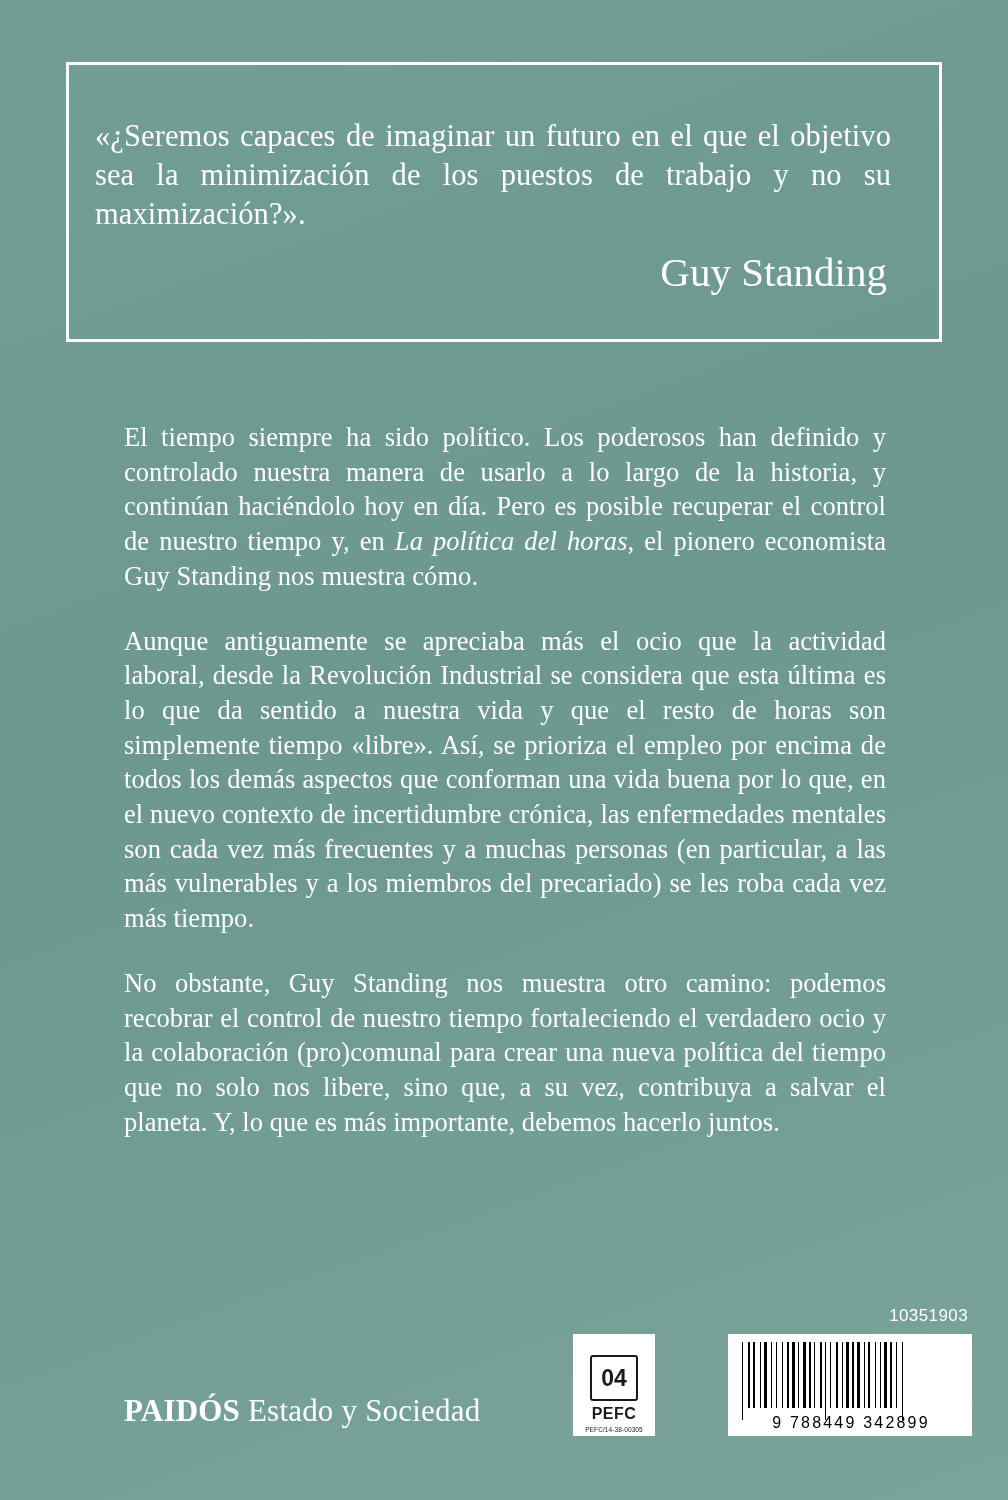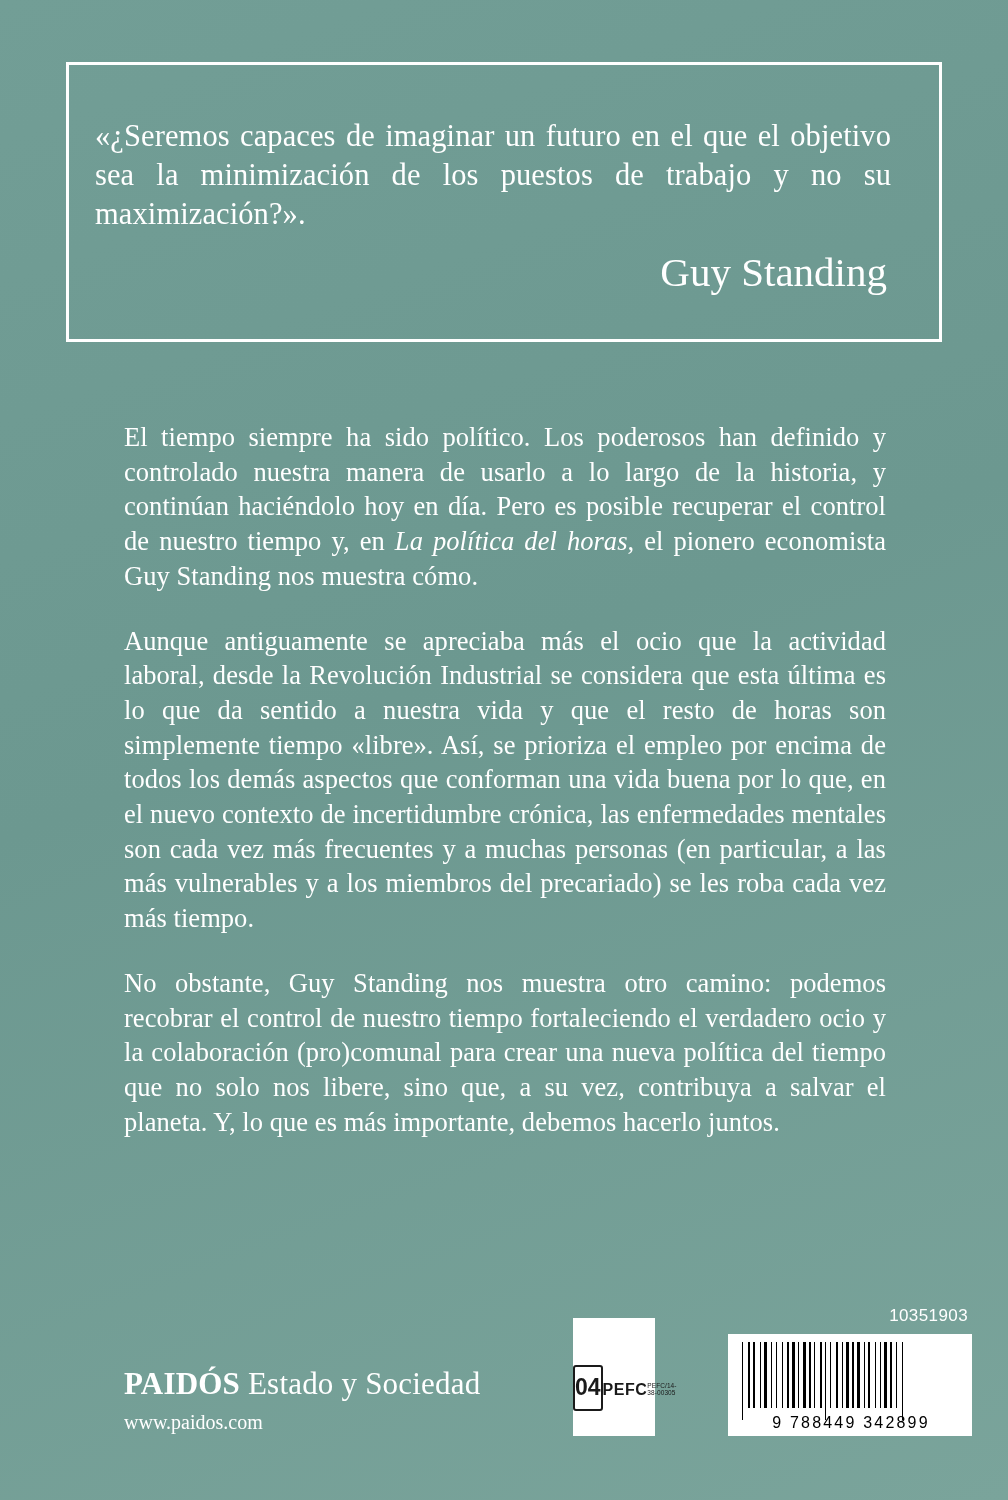--- a/index.html
+++ b/index.html
@@ -98,26 +98,26 @@
     line-height: 1.33;
     white-space: nowrap;
   }
 
   
   .pefc {
     position: absolute;
     left: 573px;
     bottom: 64px;
     width: 82px;
-    height: 118px;
+    height: 102px;
     background: #ffffff;
     color: #1a1a1a;
     box-sizing: border-box;
     display: flex;
-    flex-direction: row;
+    flex-direction: column;
     align-items: center;
     justify-content: flex-start;
     padding-top: 21px;
   }
   .pefc-mark {
     width: 44px;
     height: 42px;
     border: 2px solid #1a1a1a;
     border-radius: 3px;
     position: relative;
@@ -207,21 +207,20 @@
   <div class="body-copy">
     <p><span>El tiempo siempre ha sido político. Los poderosos han definido y controlado nuestra manera de usarlo a lo largo de la historia, y continúan haciéndolo hoy en día. Pero es posible recuperar el control de nuestro tiempo y, en </span><em>La política del horas</em><span>, el pionero economista Guy Standing nos muestra cómo.</span></p>
     <p>Aunque antiguamente se apreciaba más el ocio que la actividad laboral, desde la Revolución Industrial se considera que esta última es lo que da sentido a nuestra vida y que el resto de horas son simplemente tiempo «libre». Así, se prioriza el empleo por encima de todos los demás aspectos que conforman una vida buena por lo que, en el nuevo contexto de incertidumbre crónica, las enfermedades mentales son cada vez más frecuentes y a muchas personas (en particular, a las más vulnerables y a los miembros del precariado) se les roba cada vez más tiempo.</p>
     <p>No obstante, Guy Standing nos muestra otro camino: podemos recobrar el control de nuestro tiempo fortaleciendo el verdadero ocio y la colaboración (pro)comunal para crear una nueva política del tiempo que no solo nos libere, sino que, a su vez, contribuya a salvar el planeta. Y, lo que es más importante, debemos hacerlo juntos.</p>
   </div>
 
   <div class="footer">
 
     <div class="imprint">
       <div class="imprint-name"><b>PAIDÓS</b><span> Estado y Sociedad</span></div>
-      <div class="imprint-url">www.paidos.com</div>
     </div>
 
     <div class="pefc">
       <div class="pefc-mark">04</div>
       <div class="pefc-label">PEFC</div>
       <div class="pefc-code">PEFC/14-38-00305</div>
     </div>
 
     <div class="barcode-block">
       <div class="barcode-top">10351903</div>

